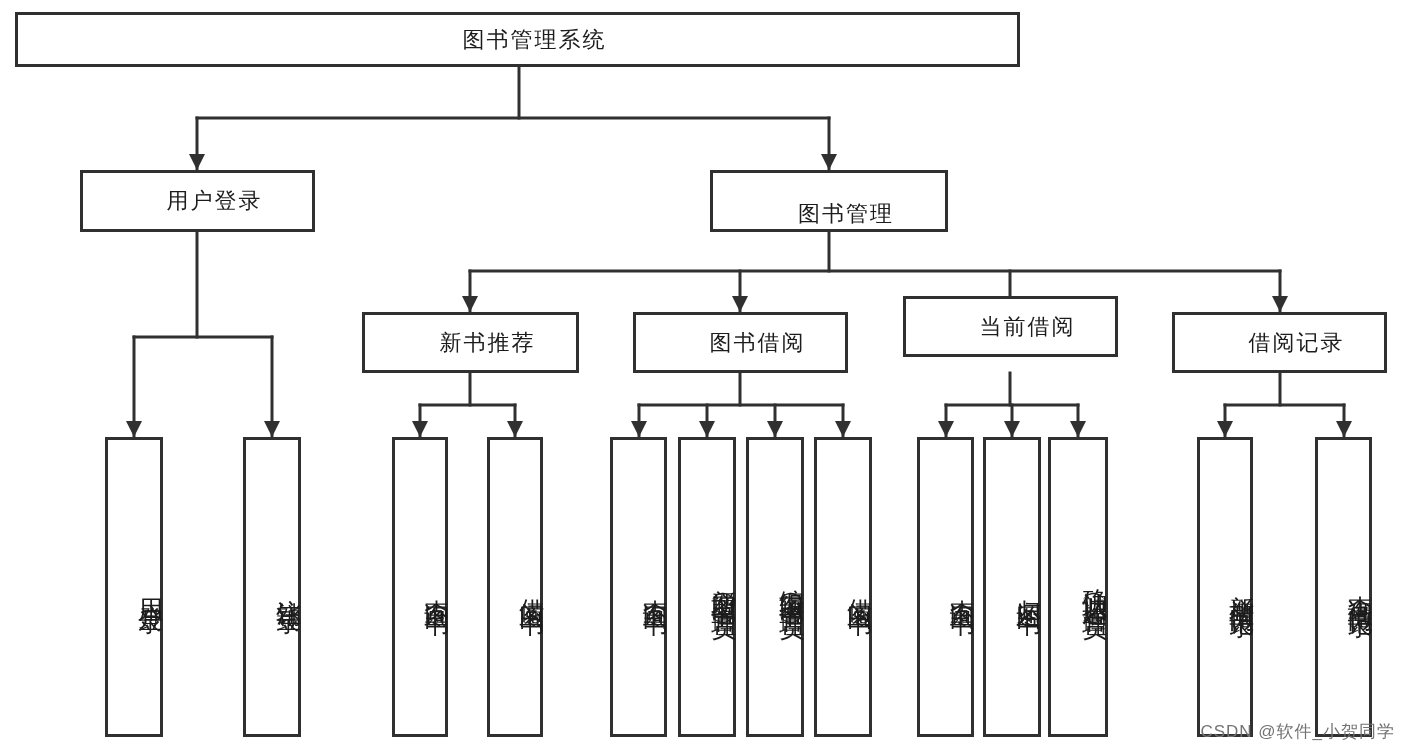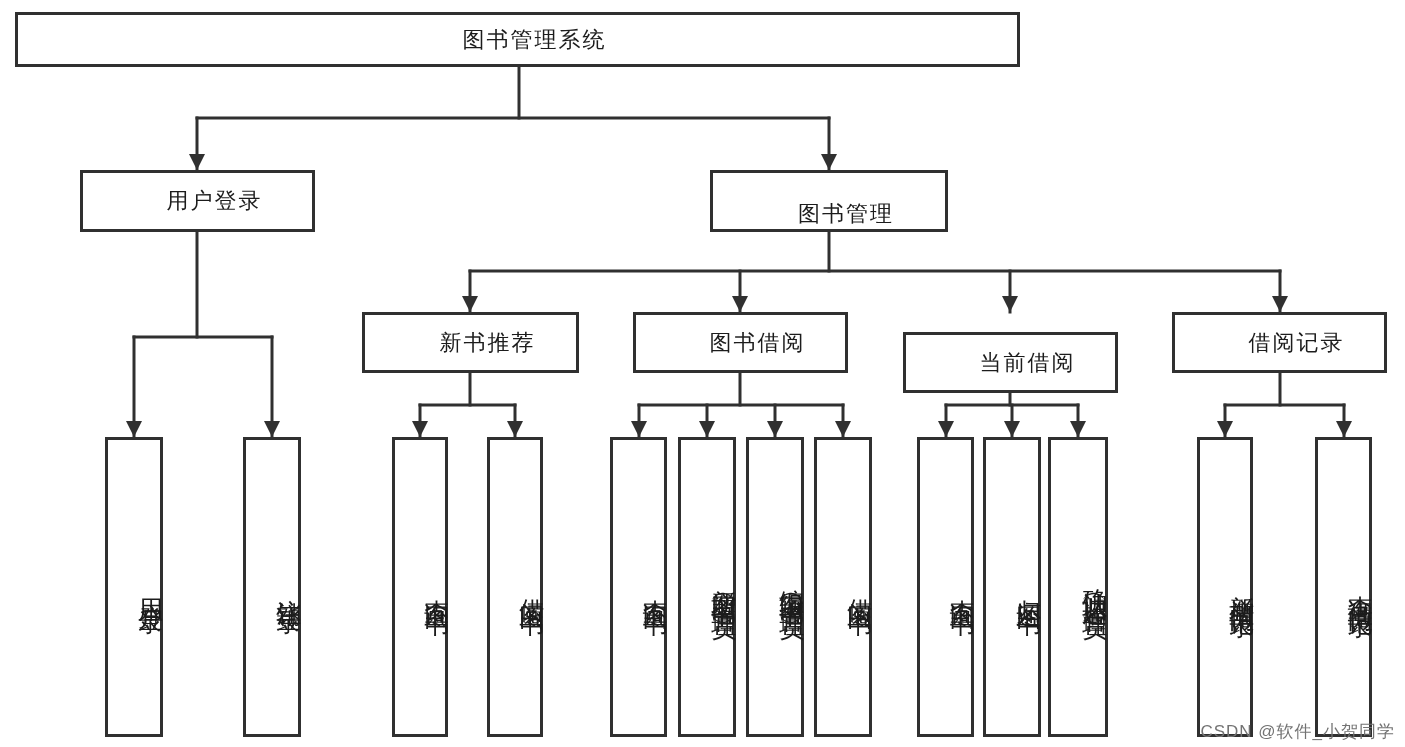--- a/index.html
+++ b/index.html
@@ -90,21 +90,21 @@
   <div class="box" style="left:710px;top:170px;width:238px;height:62px;align-items:flex-end;">
     <span class="hlabel">图书管理</span>
   </div>
 
   <div class="box" style="left:362px;top:312px;width:217px;height:61px;">
     <span class="hlabel">新书推荐</span>
   </div>
   <div class="box" style="left:633px;top:312px;width:215px;height:61px;">
     <span class="hlabel">图书借阅</span>
   </div>
-  <div class="box" style="left:903px;top:332px;width:215px;height:61px;">
+  <div class="box" style="left:903px;top:296px;width:215px;height:61px;">
     <span class="hlabel">当前借阅</span>
   </div>
   <div class="box" style="left:1172px;top:312px;width:215px;height:61px;">
     <span class="hlabel">借阅记录</span>
   </div>
 
   <div class="box" style="left:105px;top:437px;width:58px;height:300px;">
     <span class="vlabel">用户登录</span>
   </div>
   <div class="box" style="left:243px;top:437px;width:58px;height:300px;">

